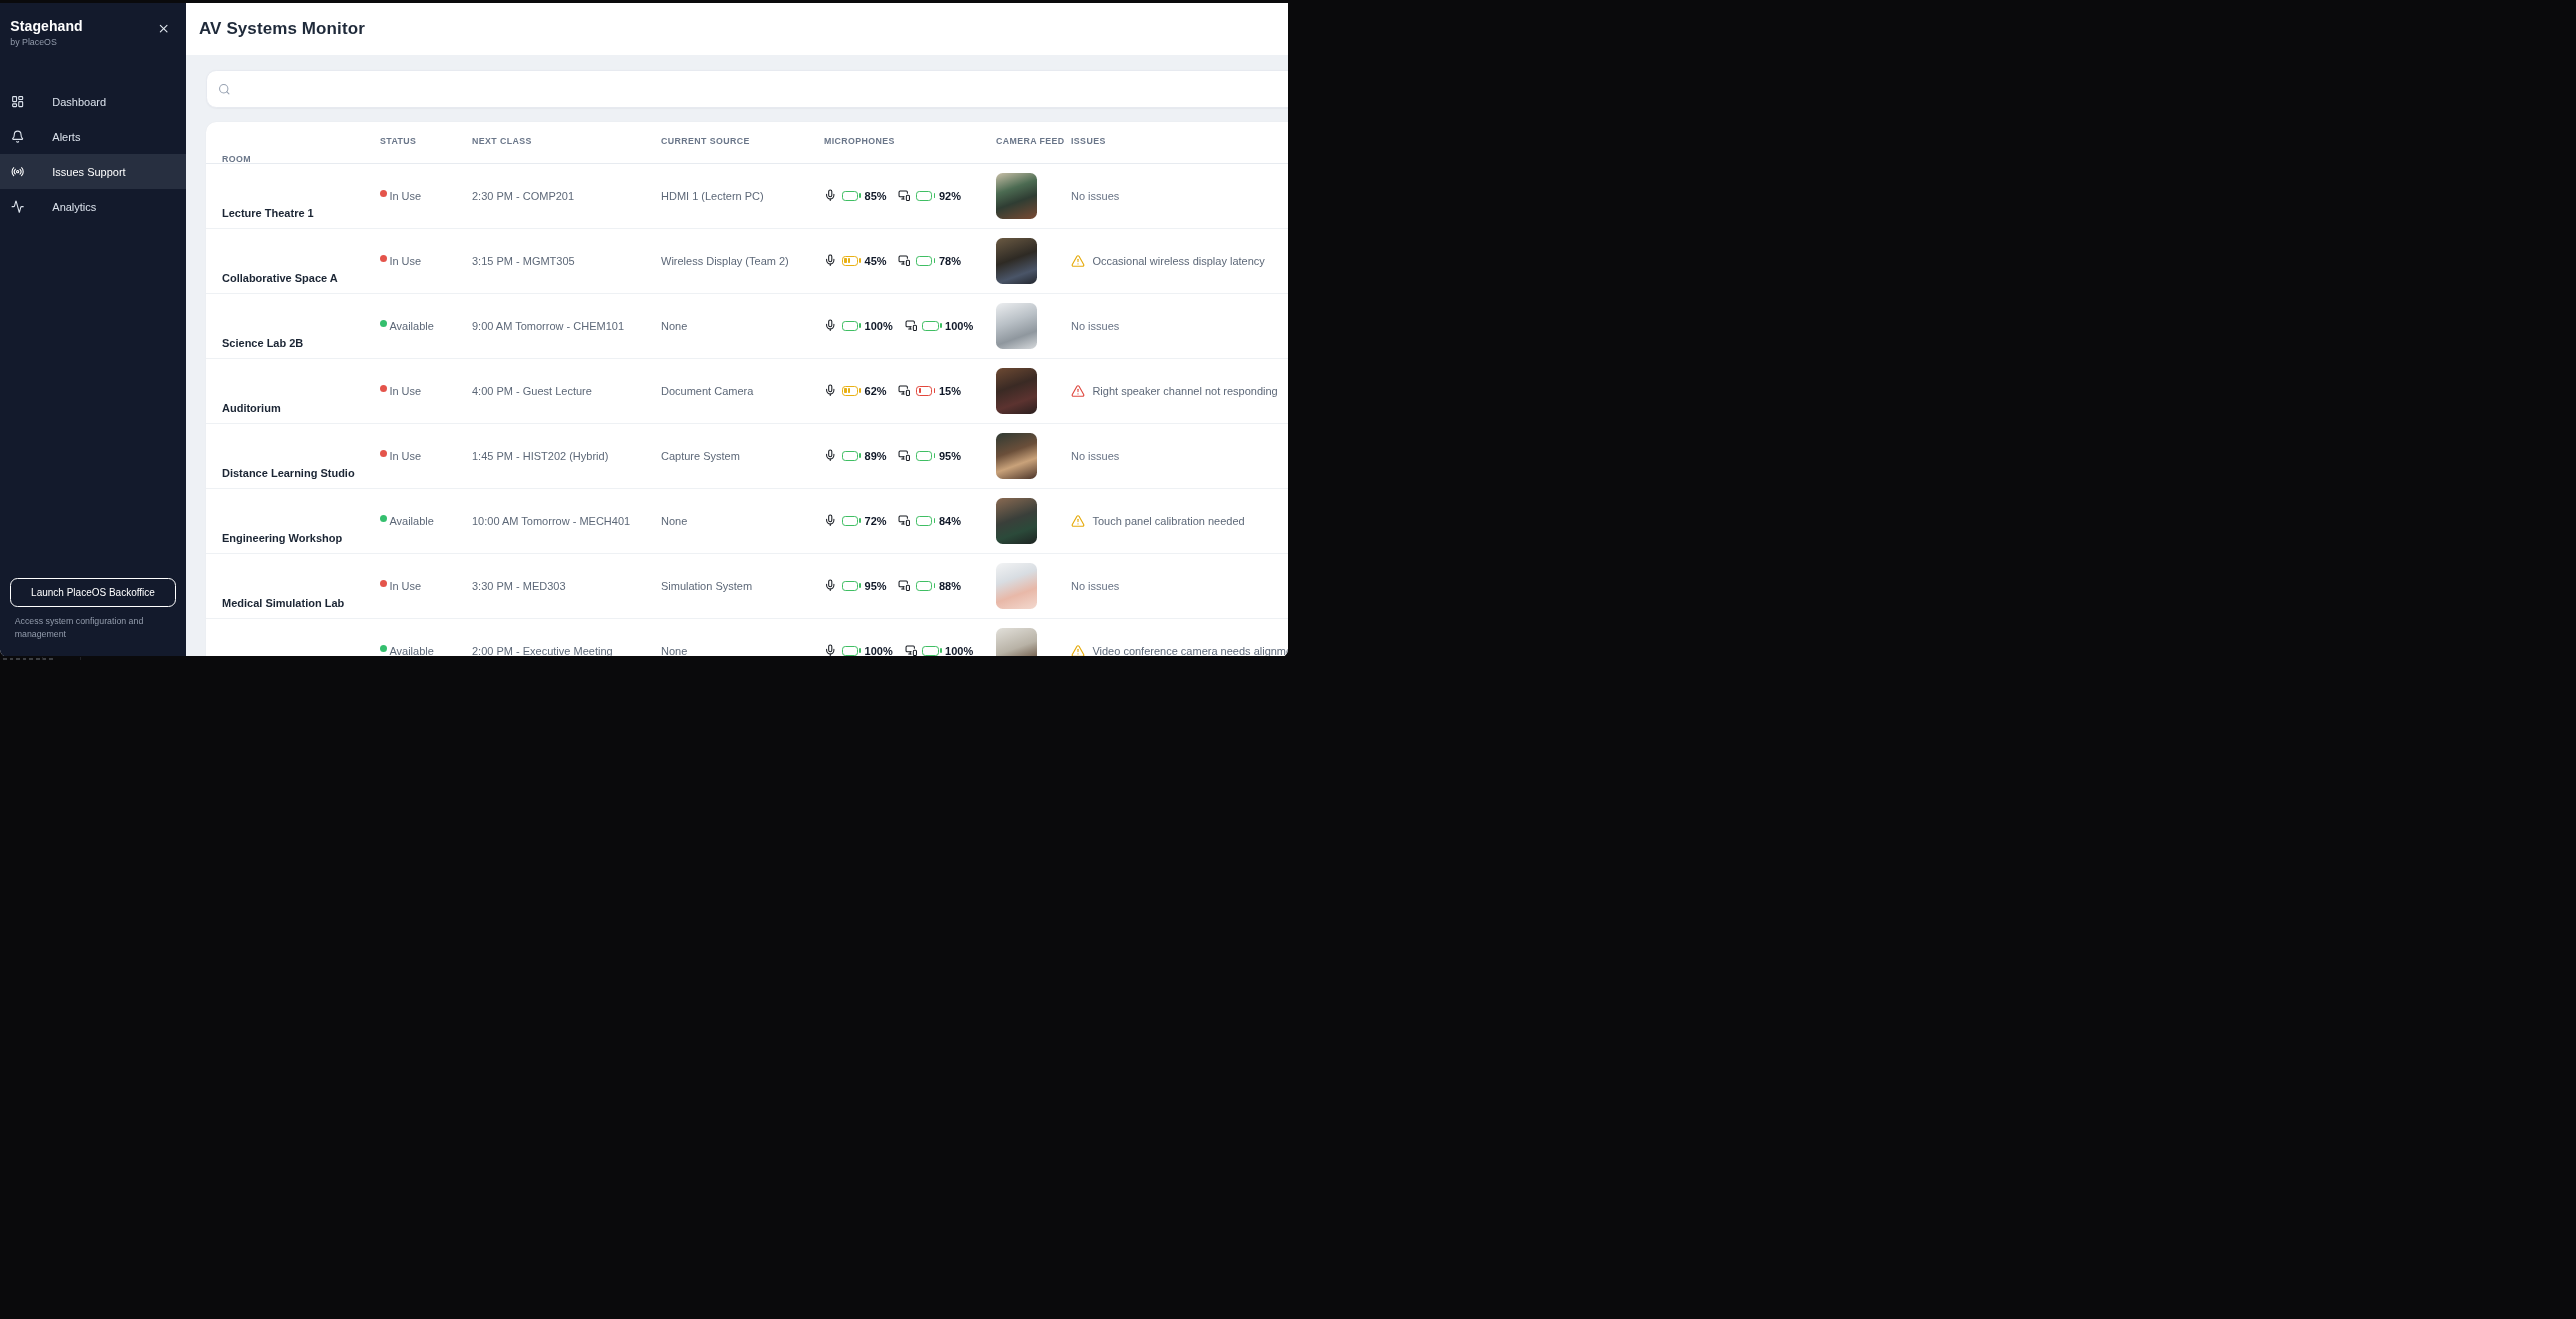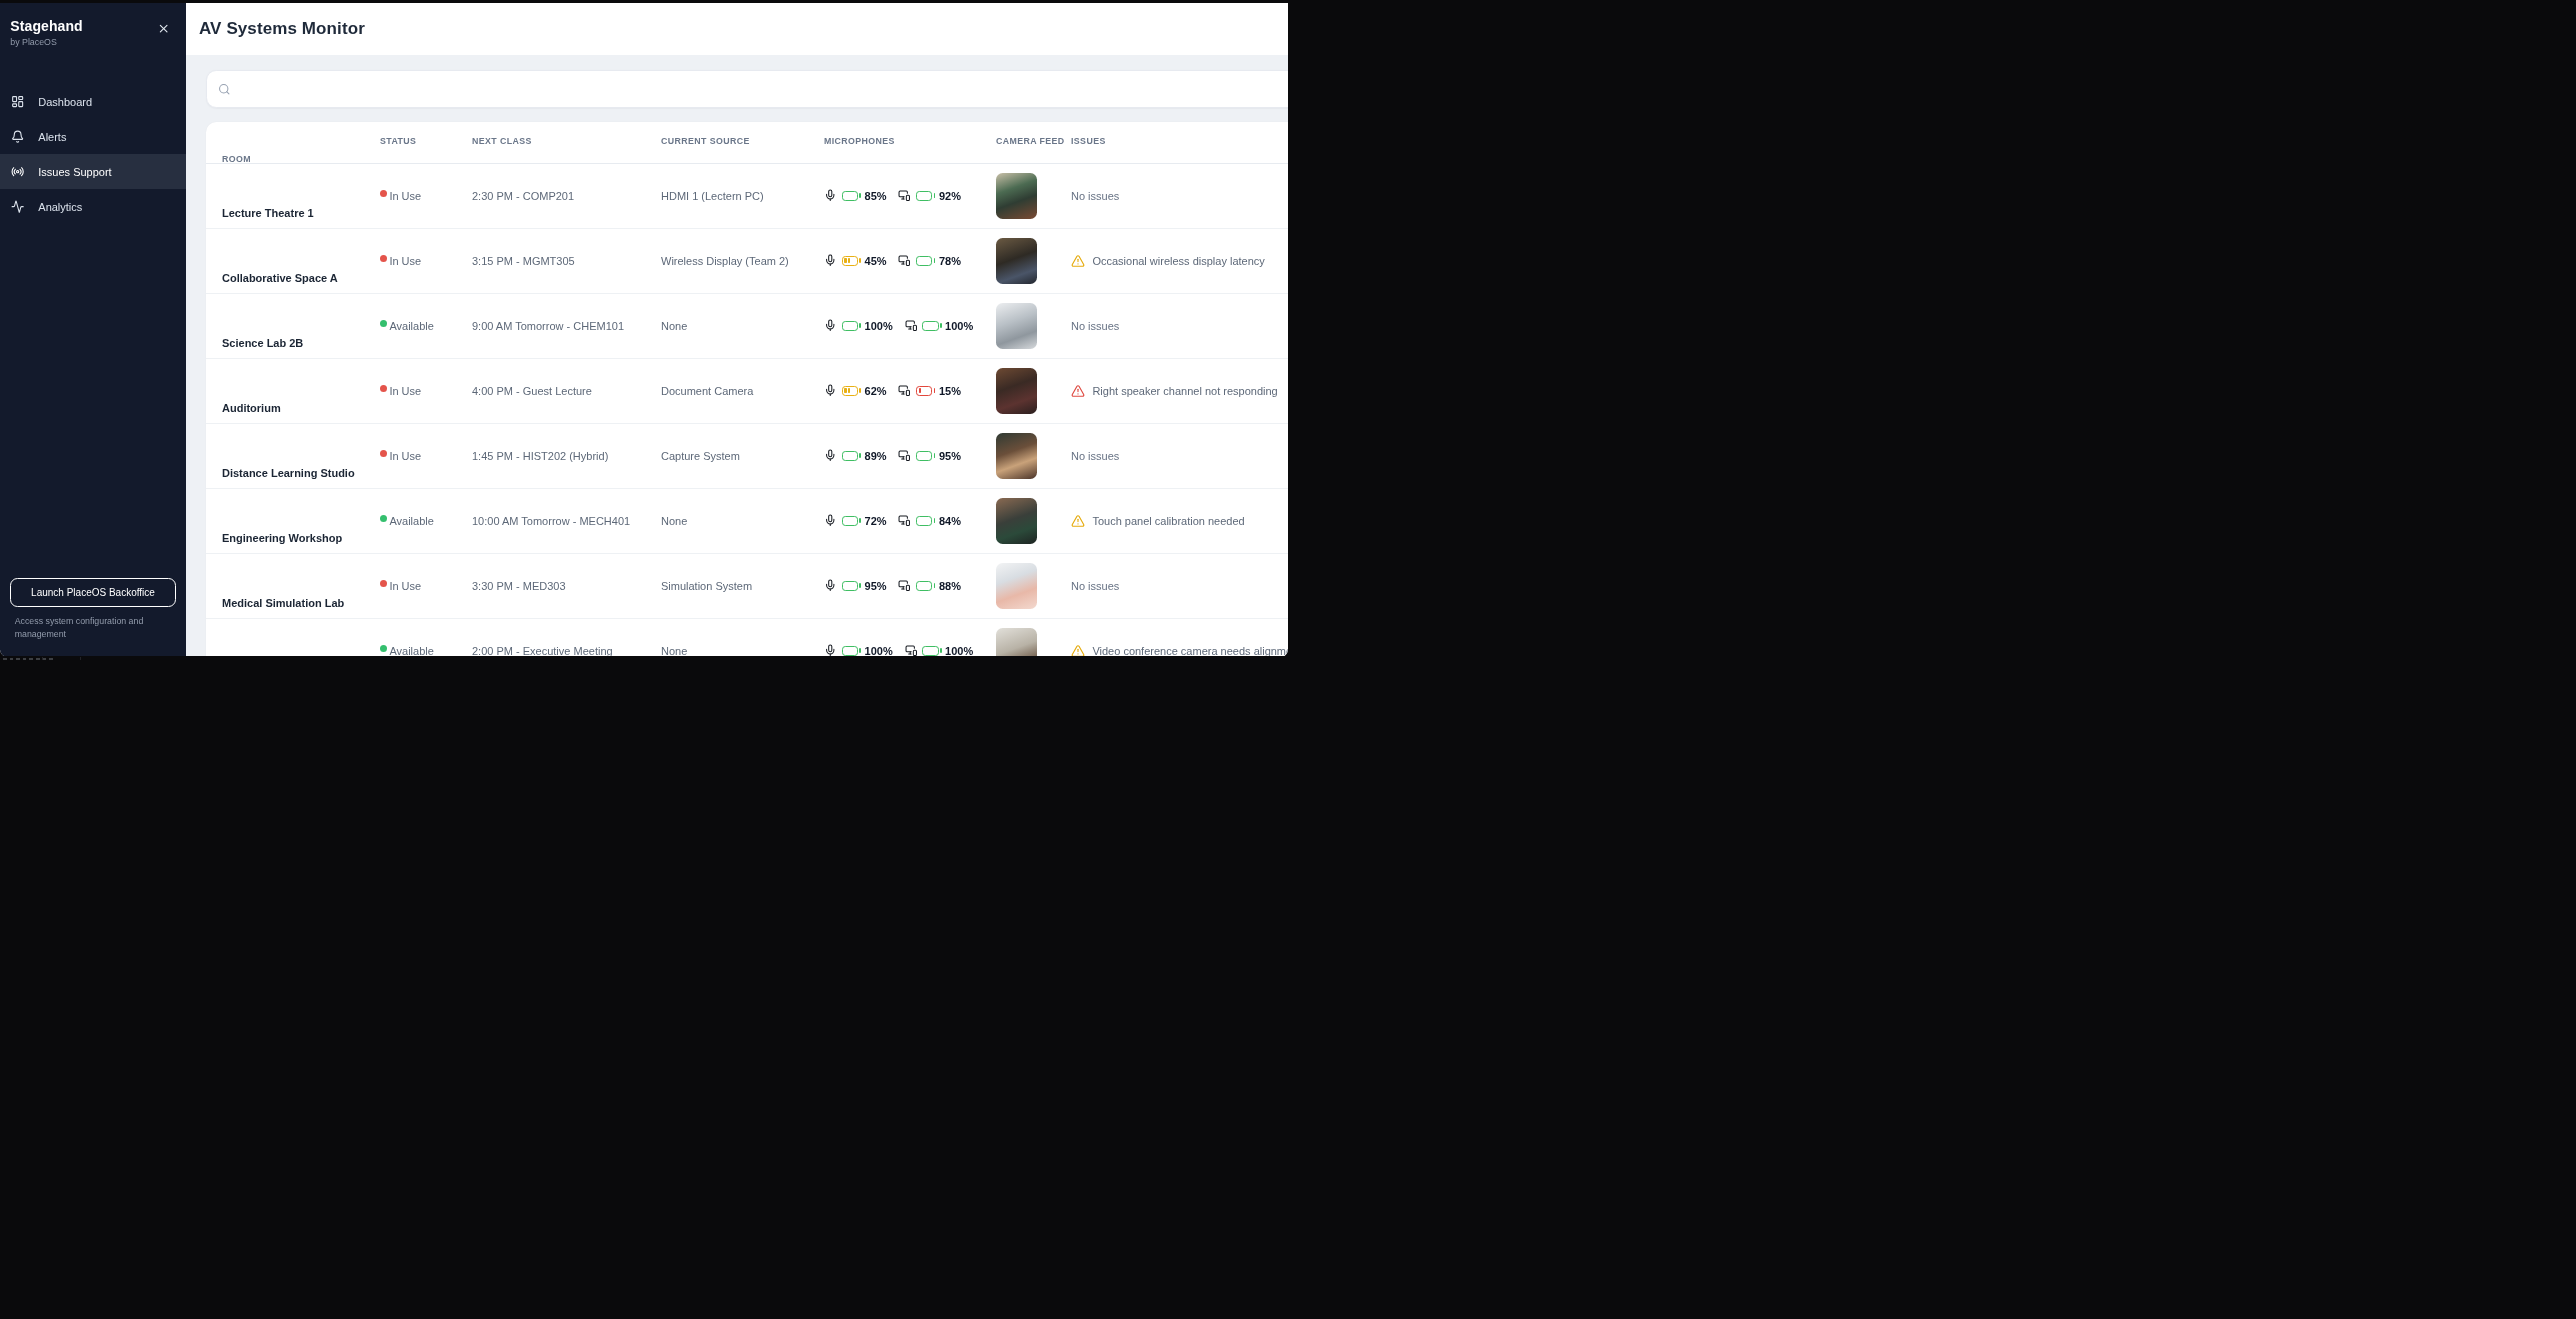--- a/index.html
+++ b/index.html
@@ -21,21 +21,21 @@
   }
 
   
   .sidebar{width:186px;flex:0 0 186px;background:#131a2c;color:#dbe2ec;display:flex;flex-direction:column;position:relative;}
   .side-head{padding:15.5px 10.3px 0 10.3px;position:relative;}
   .app-name{font-size:14px;font-weight:700;color:#ffffff;letter-spacing:0.1px;}
   .app-sub{font-size:8.8px;color:#939cac;margin-top:2.9px;}
   .close-btn{position:absolute;top:19px;right:16px;width:13.3px;height:13.3px;color:#e2e8f0;cursor:pointer;}
   .close-btn svg{width:13.3px;height:13.3px;display:block;}
   .nav{margin-top:37px;display:flex;flex-direction:column;}
-  .nav-item{height:35px;display:flex;align-items:center;padding-left:11px;gap:14px;font-size:11px;color:#dbe2ec;cursor:pointer;text-align:center;}
+  .nav-item{height:35px;display:flex;align-items:center;padding-left:11px;gap:28px;font-size:11px;color:#dbe2ec;cursor:pointer;text-align:center;}
   .nav-item.active{background:#272f40;color:#ffffff;}
   .nav-icon{width:13.3px;height:13.3px;flex:0 0 13.3px;display:block;}
   .nav-icon svg{width:13.3px;height:13.3px;display:block;}
   .side-spacer{flex:1;}
   .side-foot{padding:0 10.3px 14.7px 10.3px;}
   .backoffice-btn{
     display:block;width:100%;height:29.5px;box-sizing:border-box;
     background:transparent;border:1.1px solid #ffffff;border-radius:7.4px;
     color:#ffffff;font-size:10px;font-family:inherit;cursor:pointer;
   }

